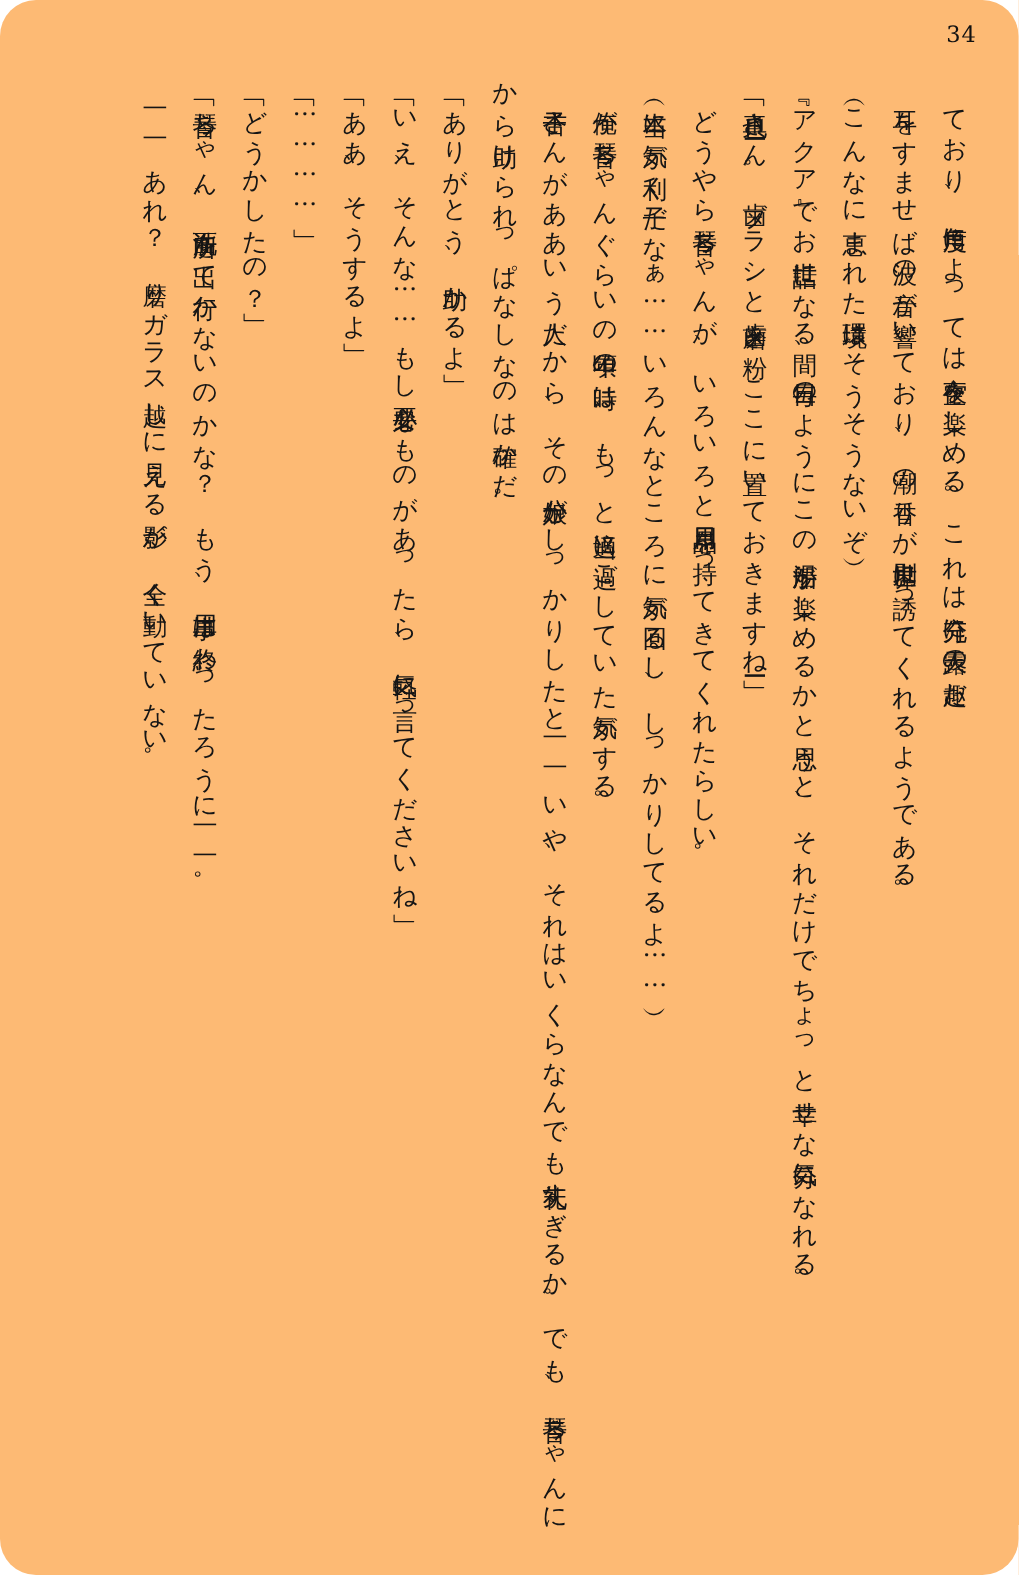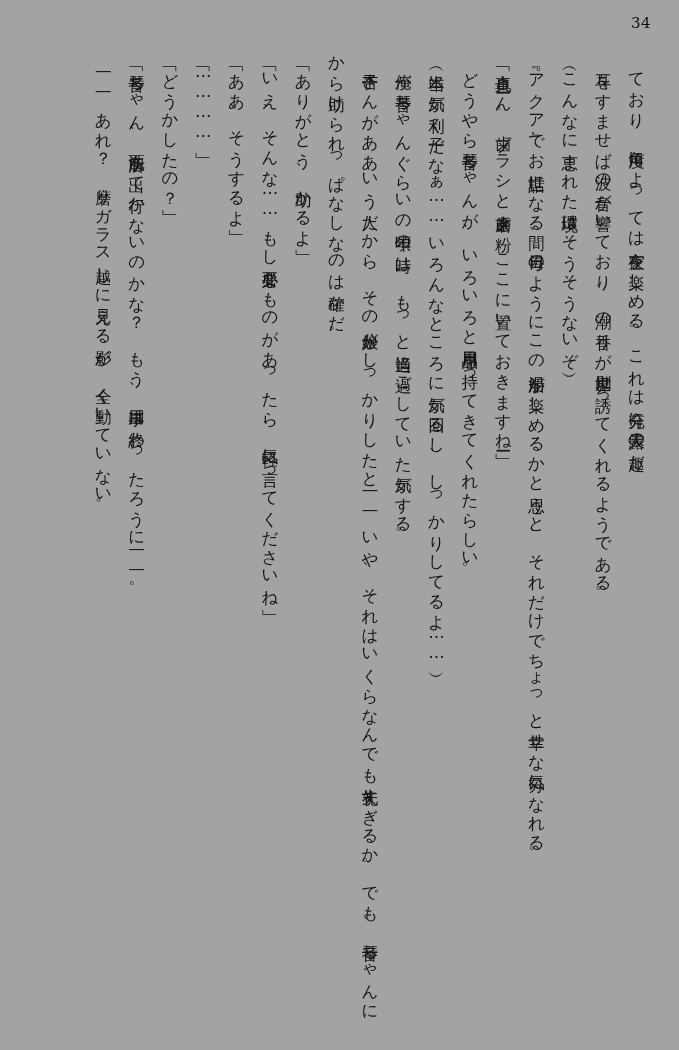--- a/index.html
+++ b/index.html
@@ -13,21 +13,22 @@
     overflow: hidden;
     font-family: "DejaVu Serif", "Liberation Serif", serif;
     color: #1a1a1a;
   }
 
   .page {
     position: relative;
     width: 679px;
     height: 1050px;
     box-sizing: border-box;
-    background: #a3a3a3;
+    background: #fdba74;
+    border-radius: 24px;
   }
 
   .page-number {
     position: absolute;
     top: 14px;
     right: 28px;
     font-size: 15px;
     letter-spacing: 0.5px;
     font-family: "DejaVu Serif", "Liberation Serif", serif;
     color: #111;

